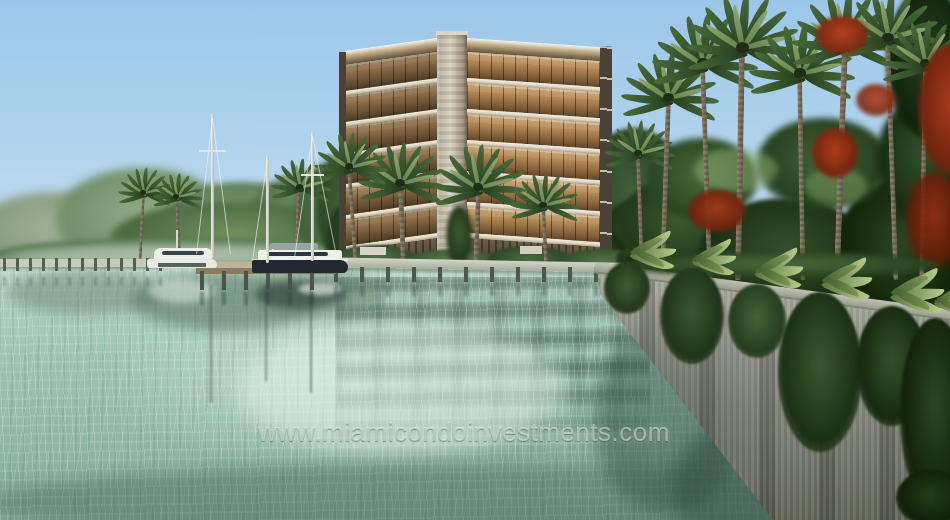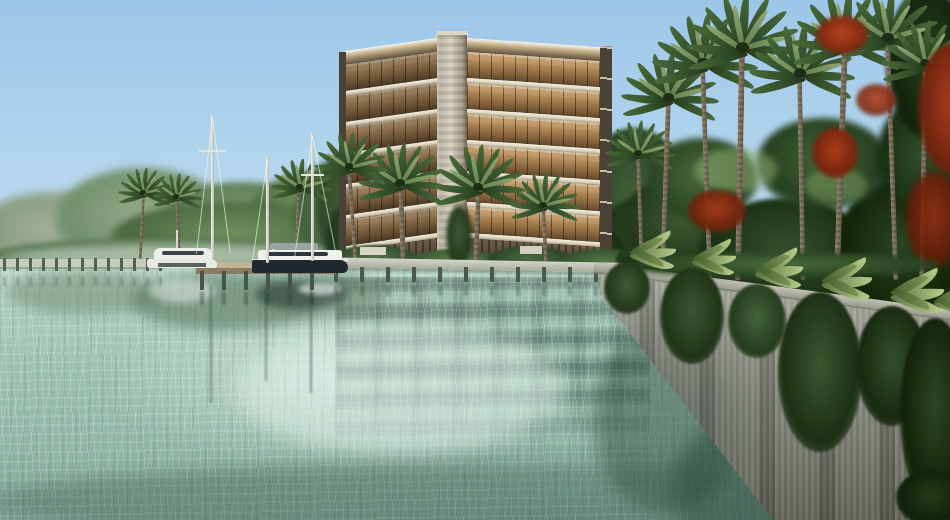--- a/index.html
+++ b/index.html
@@ -620,13 +620,14 @@
       </div>
       <div style="left: 936px; top: 295px;">
         <div class="leaf" style="left: 0px; top: 0px; width: 39.6px; height: 11.7px; transform: rotate(-204deg) scaleX(-1);"></div>
         <div class="leaf" style="left: 0px; top: 0px; width: 39.6px; height: 11.7px; transform: rotate(-176deg) scaleX(-1);"></div>
         <div class="leaf" style="left: 0px; top: 0px; width: 39.6px; height: 11.7px; transform: rotate(-152deg) scaleX(-1);"></div>
         <div class="leaf" style="left: 0px; top: 3px; width: 30.6px; height: 9px; background: linear-gradient(90deg, rgb(70, 96, 47), rgb(125, 148, 85)); transform: rotate(-38deg);"></div>
         <div class="leaf" style="left: 0px; top: 3px; width: 30.6px; height: 9px; background: linear-gradient(90deg, rgb(70, 96, 47), rgb(125, 148, 85)); transform: rotate(16deg);"></div>
       </div>
     </div>
 
+  <div class="watermark">www.miamicondoinvestments.com</div>
 </div>
 
 </body></html>

